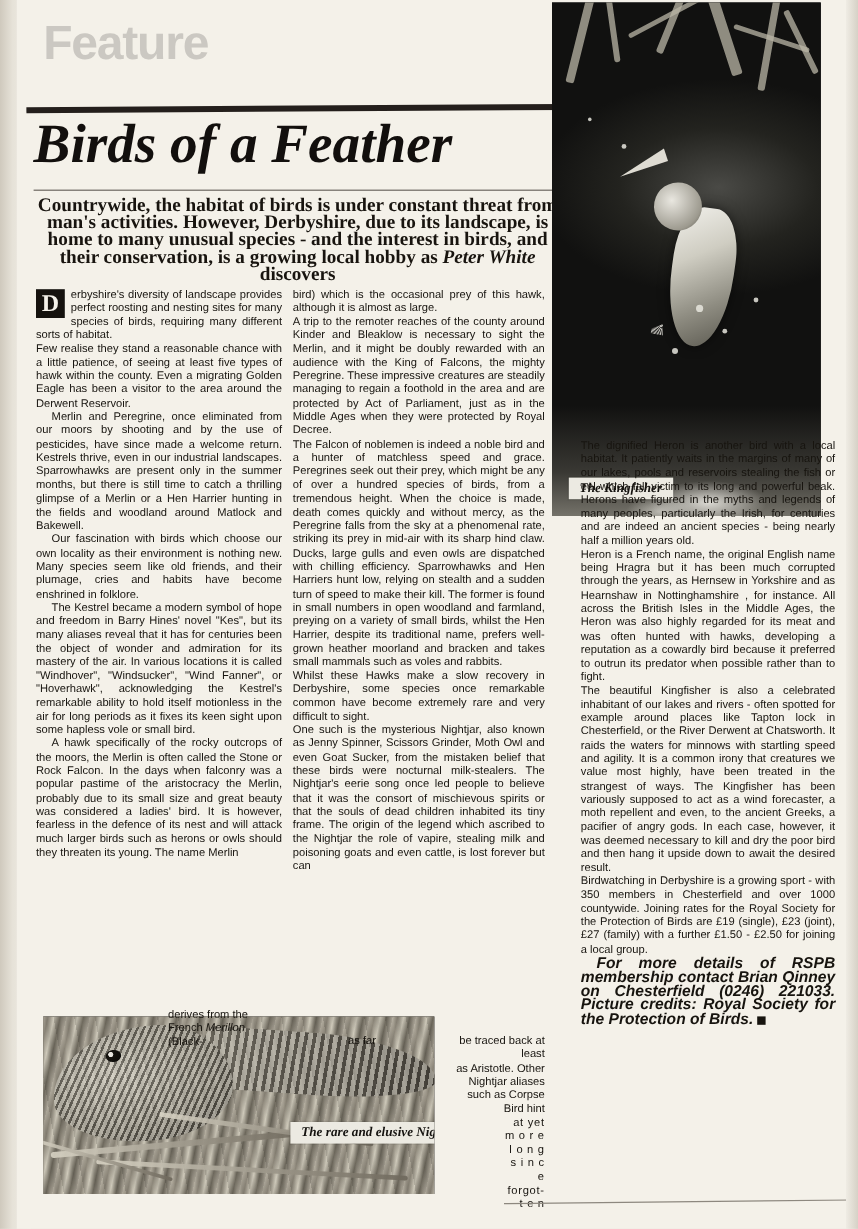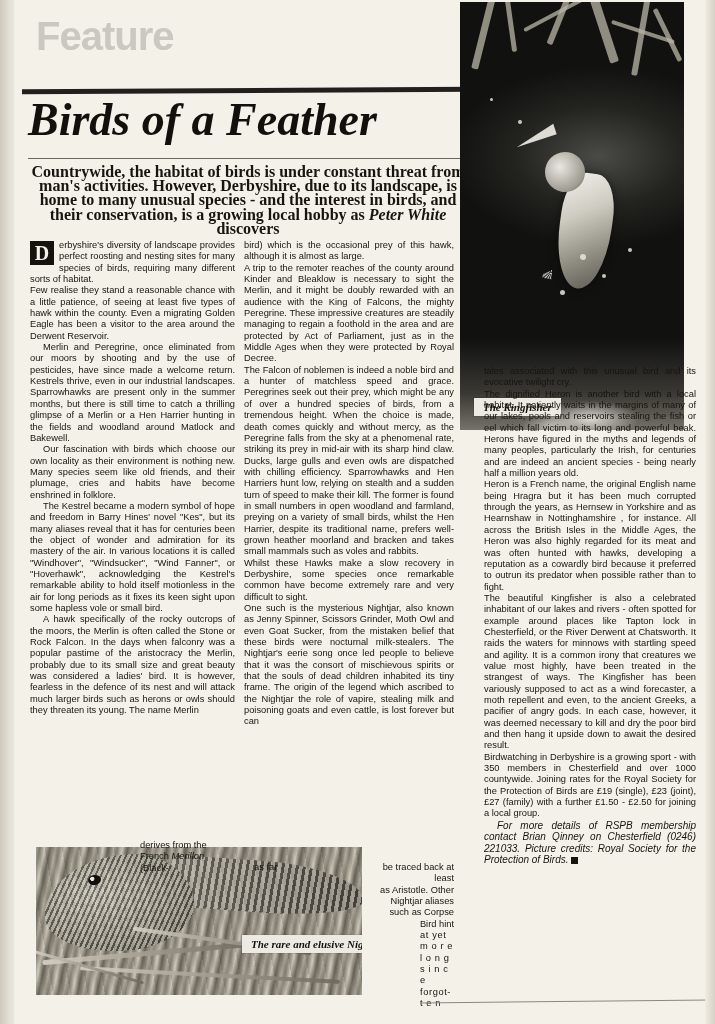--- a/index.html
+++ b/index.html
@@ -211,26 +211,26 @@
     line-height:24px;
     text-align:center;
   }
 
   #col1 .tail{
     position:absolute;left:110px;top:600px;width:95px;text-align:left;
   }
   #col2 .tail{
     position:absolute;left:118px;top:622px;width:92px;text-align:right;
   }
-  #col2 .tail .vnarrow{width:34px;margin-left:auto;text-align:left;letter-spacing:.6px;}
+  #col2 .tail .vnarrow{width:34px;margin-left:auto;text-align:right;letter-spacing:.6px;}
 
   .closing{
     font-family:"Liberation Sans", sans-serif;
-    font-style:italic;font-weight:normal;
-    font-size:10px;line-height:11.4px;
+    font-style:italic;font-weight:bold;
+    font-size:13px;line-height:11.4px;
     text-indent:13px;
   }
   .endmark{
     display:inline-block;width:7px;height:7px;background:#17140f;
     margin-left:3px;vertical-align:-1px;
   }
   .rule-bottom{
     position:absolute;left:420px;top:1001px;width:290px;height:1px;
     background:#8d887f;
     transform:rotate(-0.6deg);
@@ -306,37 +306,36 @@
     </div>
   </div>
 
   <div class="col" id="col2">
     <p><span>bird) which is the occasional prey of this hawk, although it is almost as large.</span></p>
     <p><span>A trip to the remoter reaches of the county around Kinder and Bleaklow is necessary to sight the Merlin, and it might be doubly rewarded with  an audience with the King of Falcons, the mighty Peregrine.  These impressive creatures are steadily managing to regain a foothold in the area and are protected by Act of Parliament, just as in the Middle Ages when they were protected by Royal Decree.</span></p>
     <p><span>The Falcon of noblemen is indeed a noble bird and a hunter of matchless speed and grace. Peregrines seek out their prey, which might be any of over a hundred species of birds, from a tremendous height.  When the choice is made, death comes quickly and without mercy, as the Peregrine falls from the sky at a phenomenal rate, striking its prey in mid-air with its sharp hind claw.  Ducks, large gulls and even owls are dispatched with chilling efficiency.  Sparrowhawks and Hen Harriers hunt low, relying on stealth and a sudden turn of speed to make their kill.  The former is found in small numbers in open woodland and farmland, preying on a variety of small birds, whilst the Hen Harrier, despite its traditional name, prefers well-grown heather moorland and bracken and takes small mammals such as voles and rabbits.</span></p>
     <p><span>Whilst these Hawks make a slow recovery in Derbyshire, some species once remarkable common have become extremely rare and very difficult to sight.</span></p>
     <p><span>One such is the mysterious Nightjar, also known as Jenny Spinner, Scissors Grinder, Moth Owl and even Goat Sucker, from the mistaken belief that these birds were nocturnal milk-stealers.  The Nightjar's eerie song once led people to believe that it was the consort of mischievous spirits or that the souls of dead children inhabited its tiny frame. The origin of the legend which ascribed to the Nightjar the role of vapire, stealing milk and poisoning goats and even cattle, is lost forever but can</span></p>
     <div class="tail">
-      <div style="text-align:left;margin-left:-108px;width:60px;">as far</div>
+      <div style="text-align:left;margin-left:-108px;width:60px;padding-left:36px;">as far</div>
       <div style="margin-top:-11.35px;">be traced back at least</div>
       <div>as Aristotle.  Other</div>
       <div>Nightjar aliases</div>
       <div>such as Corpse</div>
       <div>Bird hint</div>
       <div class="vnarrow">at yet</div>
       <div class="vnarrow">m o r e</div>
       <div class="vnarrow">l o n g</div>
       <div class="vnarrow">s i n c e</div>
       <div class="vnarrow">forgot-</div>
       <div class="vnarrow">t e n</div>
     </div>
   </div>
 
   <div class="col" id="col3">
-    <p><span>tales associated with this unusual bird and its evocative twilight cry.</span></p>
     <p><span>The dignified Heron is another bird with a local habitat. It patiently waits in the margins of many of our lakes, pools and reservoirs stealing the fish or eel which fall victim to its long and powerful beak.  Herons have figured in the myths and legends of many peoples, particularly the Irish, for centuries and are indeed an ancient species - being nearly half a million years old.</span></p>
     <p><span>Heron is a French name, the original English name being Hragra but it has been much corrupted through the years, as Hernsew in Yorkshire and as Hearnshaw in Nottinghamshire , for instance. All across the British Isles in the Middle Ages, the Heron was also highly regarded for its meat and was often hunted with hawks, developing a reputation as a cowardly bird because it preferred to outrun its predator when possible rather than to fight.</span></p>
     <p><span>The beautiful Kingfisher is also a celebrated inhabitant of our lakes and rivers - often spotted for example around places like Tapton lock in Chesterfield, or the River Derwent at Chatsworth.  It raids the waters for minnows with startling speed and agility. It is a common irony that creatures we value most highly, have been treated in the strangest of ways.  The Kingfisher has been variously supposed to act as a wind forecaster, a moth repellent and even, to the ancient Greeks, a pacifier of angry gods.  In each case, however, it was deemed necessary to kill and dry the poor bird and then hang it upside down to await the desired result.</span></p>
     <p><span>Birdwatching in Derbyshire is a growing sport - with 350 members in Chesterfield and over 1000 countywide. Joining rates for the Royal Society for the Protection of Birds are £19 (single), £23 (joint), £27 (family) with a further £1.50 - £2.50 for joining a local group.</span></p>
     <p class="closing"><span>For more details of RSPB membership contact Brian Qinney on Chesterfield (0246) 221033.  Picture credits:  Royal Society for the Protection of Birds.</span><span class="endmark"></span></p>
   </div>
 
   <div class="rule-bottom"></div>
 </div>
 

